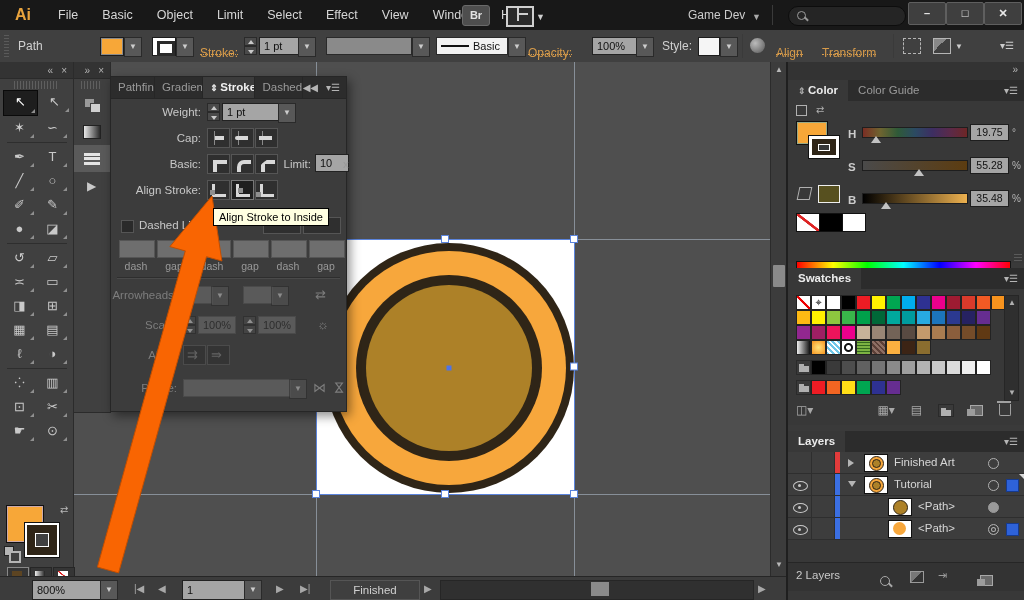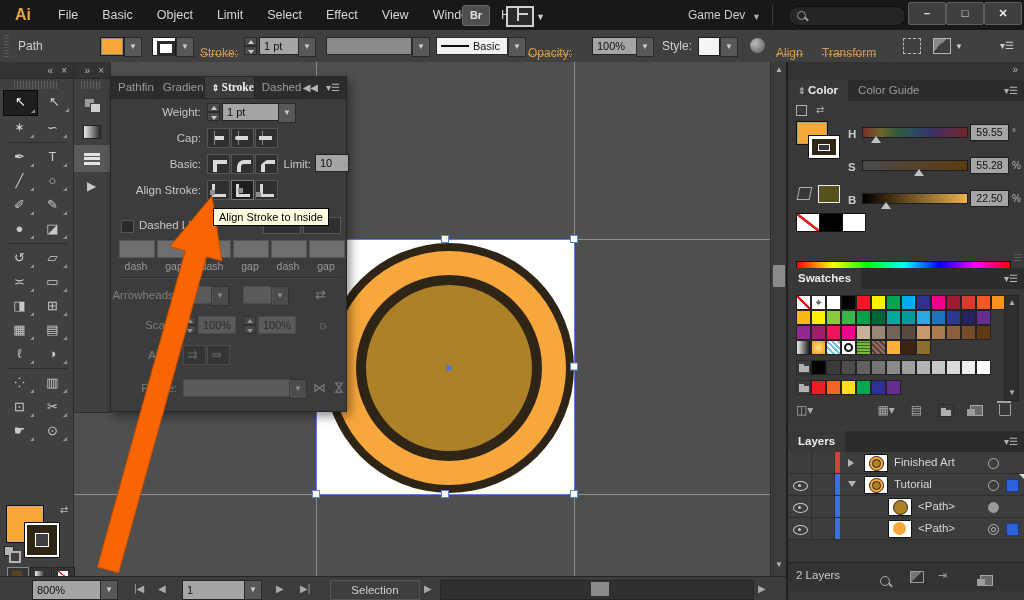--- a/index.html
+++ b/index.html
@@ -73,21 +73,21 @@
   
   #canvas-wrap{left:73px;top:62px;width:697px;height:514px;background:#4f4f4f;overflow:hidden;z-index:1;}
   #vscroll{left:770px;top:62px;width:16px;height:514px;background:#3c3c3c;border-left:1px solid #2b2b2b;z-index:2;}
   .scroll-arrow{color:#b8b8b8;font-size:8px;text-align:center;width:16px;}
   #vthumb{left:2px;top:203px;width:12px;height:22px;background:#8a8a8a;border-radius:1px;}
   
   #stroke-panel{left:110px;top:76px;width:235px;height:334px;background:#3c3c3c;border:1px solid #262626;
     box-shadow:3px 4px 10px rgba(0,0,0,.45);z-index:20;}
   #sp-tabs{height:21px;background:#2c2c2c;display:flex;align-items:stretch;border-bottom:1px solid #262626;}
   .sp-tab{font-size:11.5px;color:#9a9a9a;padding:0 7px;line-height:21px;overflow:hidden;white-space:nowrap;border-right:1px solid #262626;}
-  .sp-tab.active{background:#3c3c3c;color:#f0f0f0;font-weight:bold;font-family:Liberation Serif, serif;}
+  .sp-tab.active{background:#3c3c3c;color:#f0f0f0;font-weight:bold;}
   #sp-tabctl{margin-left:auto;display:flex;align-items:center;gap:8px;color:#b5b5b5;font-size:10px;padding-right:6px;}
   .sp-label{position:absolute;font-size:11.5px;color:#c8c8c8;text-align:right;}
   .sp-label.dis{color:#7d7d7d;}
   .sp-btn{position:absolute;width:21px;height:18px;background:#2f2f2f;border:1px solid #555;}
   .sp-btn.sel{background:#1f1f1f;border-color:#777;}
   .capline{position:absolute;top:7px;height:4px;background:#d8d8d8;}
   .capmark{position:absolute;left:6px;top:2px;width:1px;height:14px;background:#8a8a8a;}
   .cornerglyph{position:absolute;left:5px;top:5px;width:10px;height:8px;border-top:4px solid #d8d8d8;border-left:4px solid #d8d8d8;}
   .alglyph{position:absolute;left:4px;top:3px;width:11px;height:10px;border-left:3px solid #d8d8d8;border-bottom:3px solid #d8d8d8;}
   .aldot{position:absolute;width:5px;height:5px;background:#8f8f8f;}
@@ -511,31 +511,31 @@
     <div class="abs" style="left:28px;top:3px;color:#b0b0b0;font-size:10px;">⇄</div>
     <div class="abs" style="left: 8px; top: 20px; width: 30px; height: 22px; border: 1px solid rgb(17, 17, 17); box-shadow: rgb(153, 170, 136) 0px 0px 0px 1px inset; background: rgb(247, 167, 56);" id="cp-fill"></div>
     <div class="abs" style="left:20px;top:34px;width:30px;height:22px;background:#fff;border:1px solid #111;">
       <div class="abs" id="cp-ring" style="inset: 3px; background: rgb(47, 37, 23);"></div>
       <div class="abs" style="left:9px;top:8px;right:9px;bottom:7px;background:#383838;border:1px solid #fff;"></div>
     </div>
     <div id="hsb-rows">
         <div class="hsb-label" style="left: 60px; top: 27px;">H</div>
         <div class="slider-track" style="left: 74px; top: 26px; background: linear-gradient(90deg, rgb(122, 46, 36), rgb(110, 100, 48), rgb(47, 90, 56), rgb(43, 74, 98), rgb(61, 46, 98), rgb(90, 42, 74), rgb(110, 38, 38));"></div>
         <div class="slider-thumb" style="left: 83px; top: 35px;"></div>
-        <div class="hsb-box" style="left: 182px; top: 23px;">59.55</div>
+        <div class="hsb-box" style="left: 182px; top: 23px;">19.75</div>
         <div class="hsb-unit" style="left: 224px; top: 26px;">°</div>
         <div class="hsb-label" style="left: 60px; top: 60px;">S</div>
         <div class="slider-track" style="left: 74px; top: 59px; background: linear-gradient(90deg, rgb(74, 74, 74), rgb(92, 60, 16));"></div>
         <div class="slider-thumb" style="left: 126px; top: 68px;"></div>
         <div class="hsb-box" style="left: 182px; top: 56px;">55.28</div>
         <div class="hsb-unit" style="left: 224px; top: 59px;">%</div>
         <div class="hsb-label" style="left: 60px; top: 93px;">B</div>
         <div class="slider-track" style="left: 74px; top: 92px; background: linear-gradient(90deg, rgb(0, 0, 0), rgb(237, 177, 79));"></div>
         <div class="slider-thumb" style="left: 93px; top: 101px;"></div>
-        <div class="hsb-box" style="left: 182px; top: 89px;">22.50</div>
+        <div class="hsb-box" style="left: 182px; top: 89px;">35.48</div>
         <div class="hsb-unit" style="left: 224px; top: 92px;">%</div>
       </div>
     <div class="abs" style="left:10px;top:86px;width:11px;height:11px;border:1px solid #b0b0b0;transform:skewX(-12deg);"></div>
     <div class="abs" id="cp-warn" style="left: 30px; top: 84px; width: 20px; height: 16px; border: 1px solid rgb(238, 238, 238); background: rgb(87, 80, 31);"></div>
     <div class="mini-sw none-slash" style="left:8px;top:112px;"></div>
     <div class="mini-sw" style="left:31px;top:112px;background:#000;"></div>
     <div class="mini-sw" style="left:54px;top:112px;background:#fff;"></div>
     <div id="spectrum" class="abs"></div>
     <div class="abs grip" style="left:226px;top:152px;width:8px;height:8px;"></div>
   </div>
@@ -717,19 +717,19 @@
 
 <div id="statusbar" class="abs">
   <div class="abs inbox" style="left:32px;top:3px;width:64px;height:18px;line-height:18px;">800%</div>
   <div class="abs ddbtn" style="left:100px;top:3px;">▼</div>
   <div class="sb-nav abs" style="left:134px;">|◀</div>
   <div class="sb-nav abs" style="left:158px;">◀</div>
   <div class="abs inbox" style="left:182px;top:3px;width:54px;height:18px;line-height:18px;">1</div>
   <div class="abs ddbtn" style="left:244px;top:3px;">▼</div>
   <div class="sb-nav abs" style="left:276px;">▶</div>
   <div class="sb-nav abs" style="left:300px;">▶|</div>
-  <div class="abs" style="left:330px;top:3px;width:88px;height:18px;background:#3f3f3f;border:1px solid #555;color:#d0d0d0;font-size:11.5px;text-align:center;line-height:18px;">Selection</div>
+  <div class="abs" style="left:330px;top:3px;width:88px;height:18px;background:#3f3f3f;border:1px solid #555;color:#d0d0d0;font-size:11.5px;text-align:center;line-height:18px;">Finished</div>
   <div class="sb-nav abs" style="left:424px;">▶</div>
   <div id="hscroll" class="abs">
     <div id="hthumb" class="abs"></div>
   </div>
   <div class="sb-nav abs" style="left:758px;">▶</div>
 </div>
 
 </body></html>

